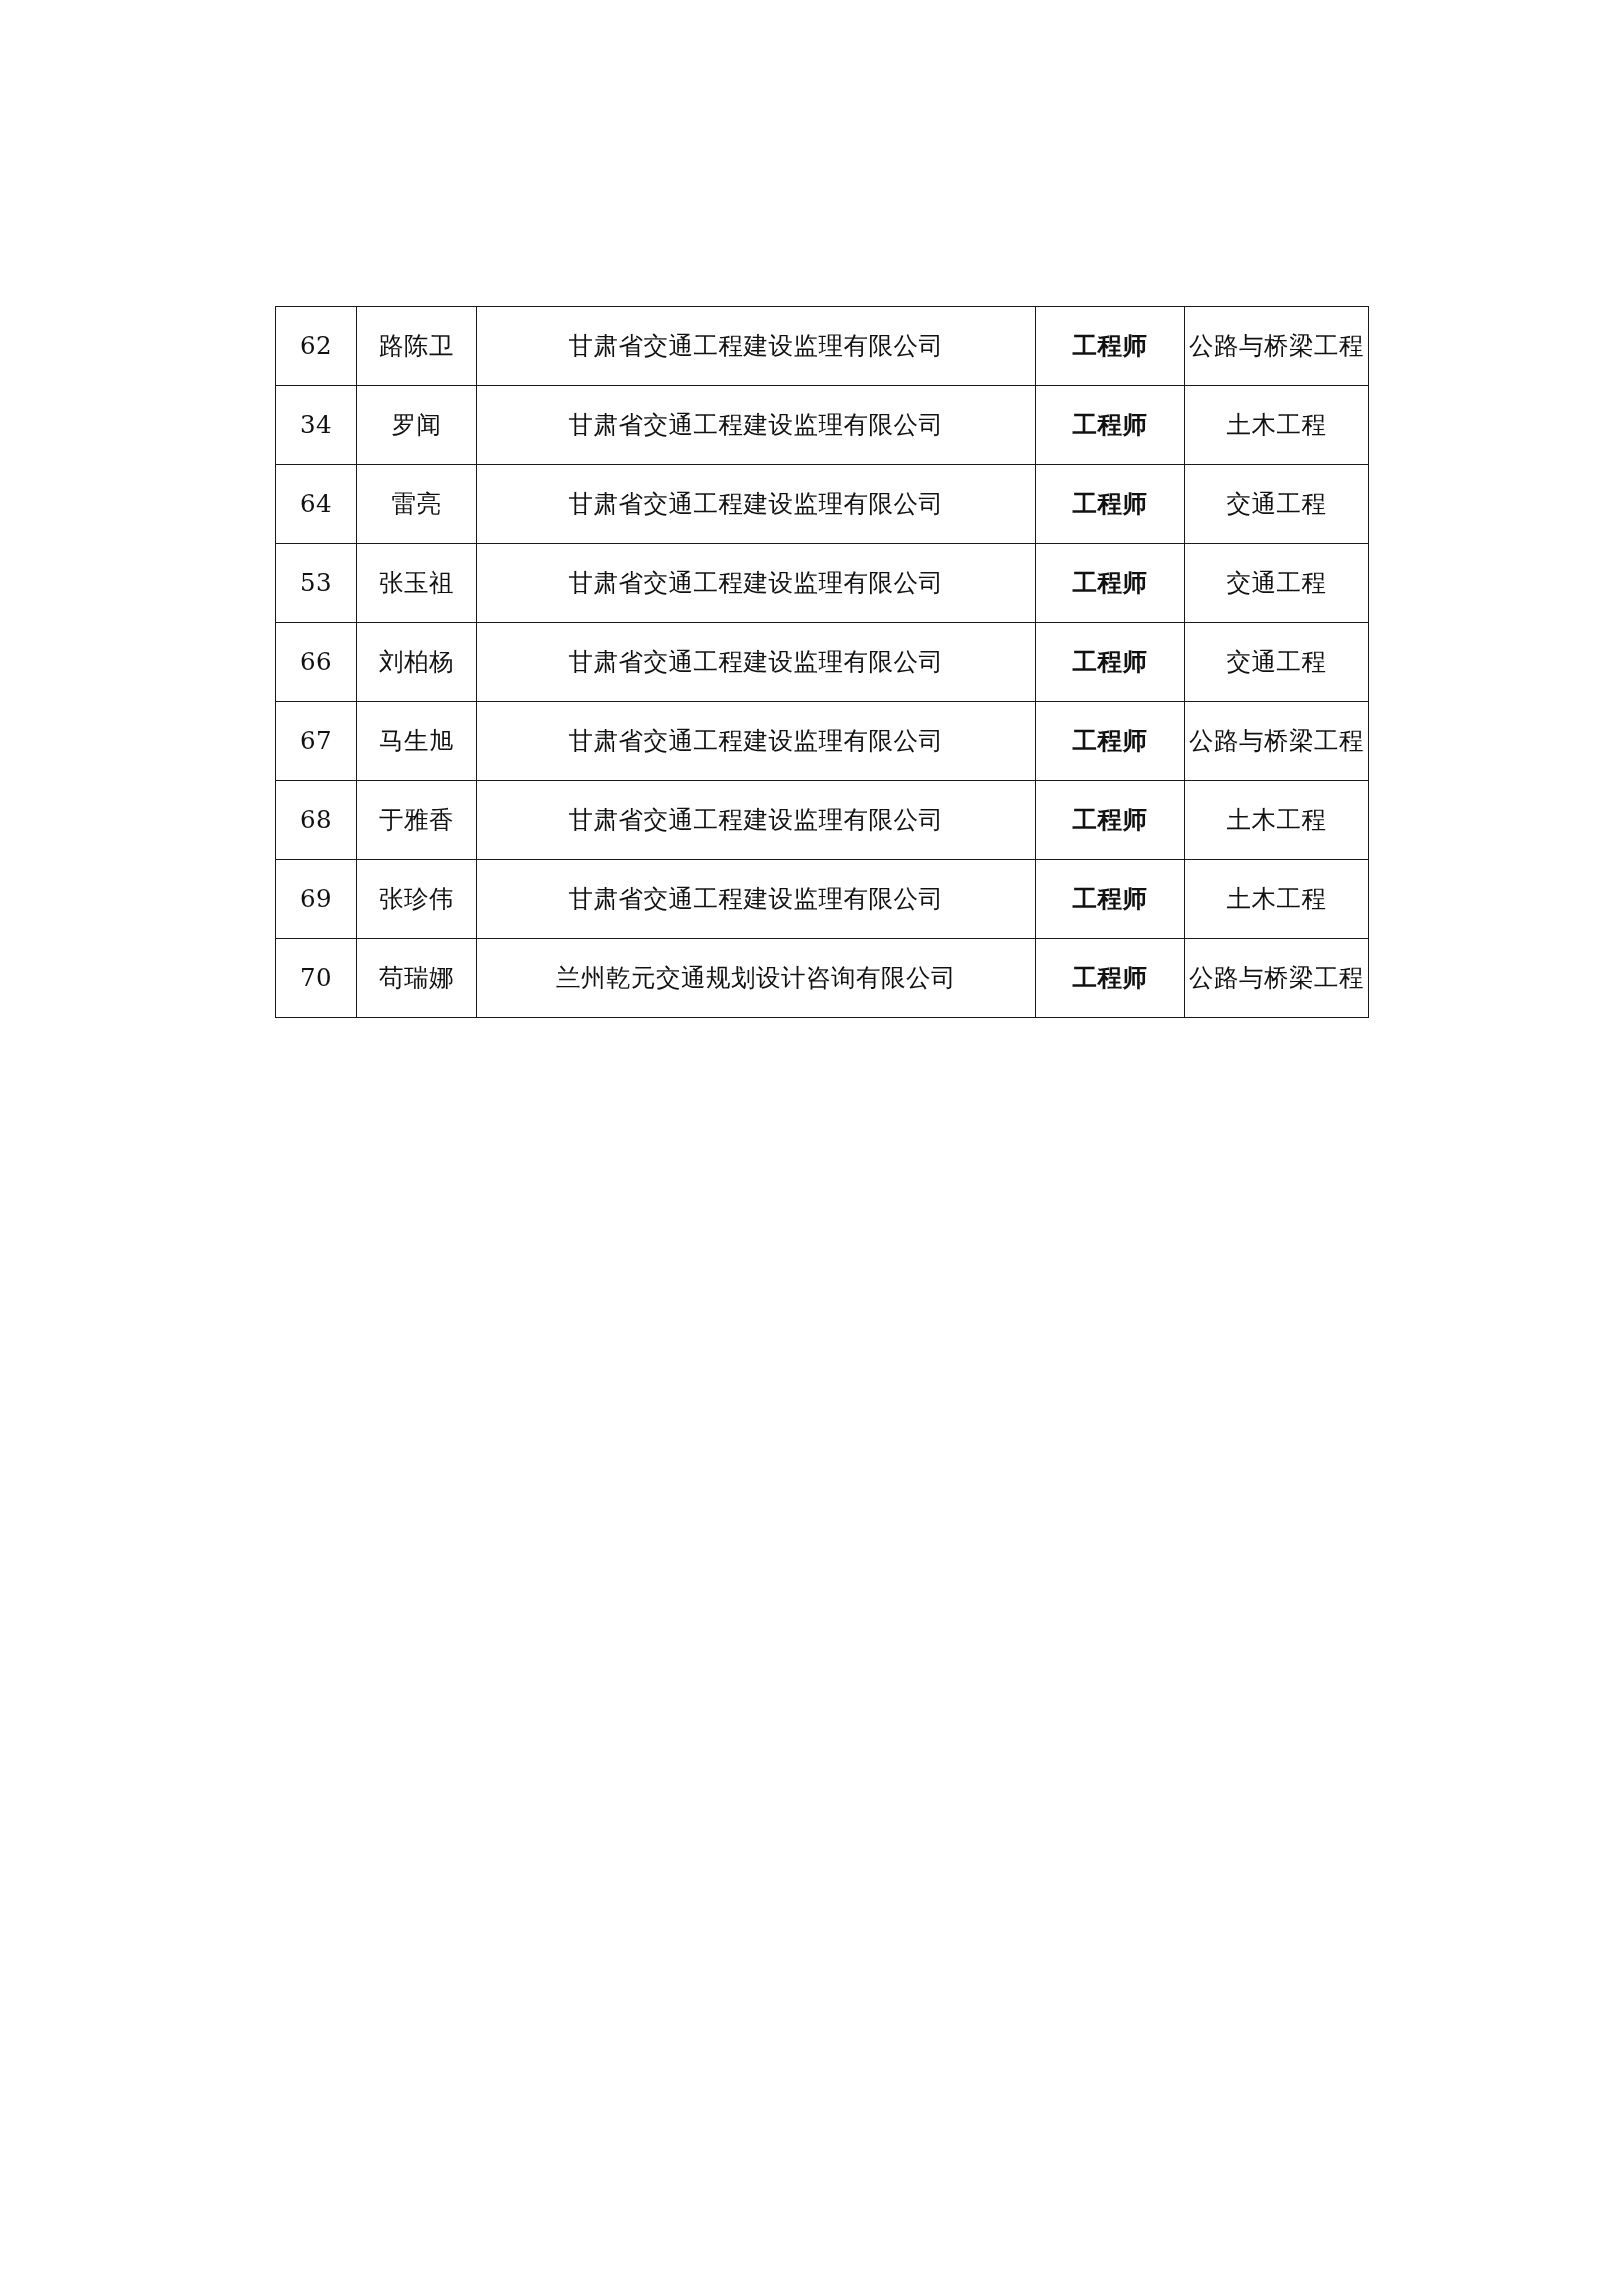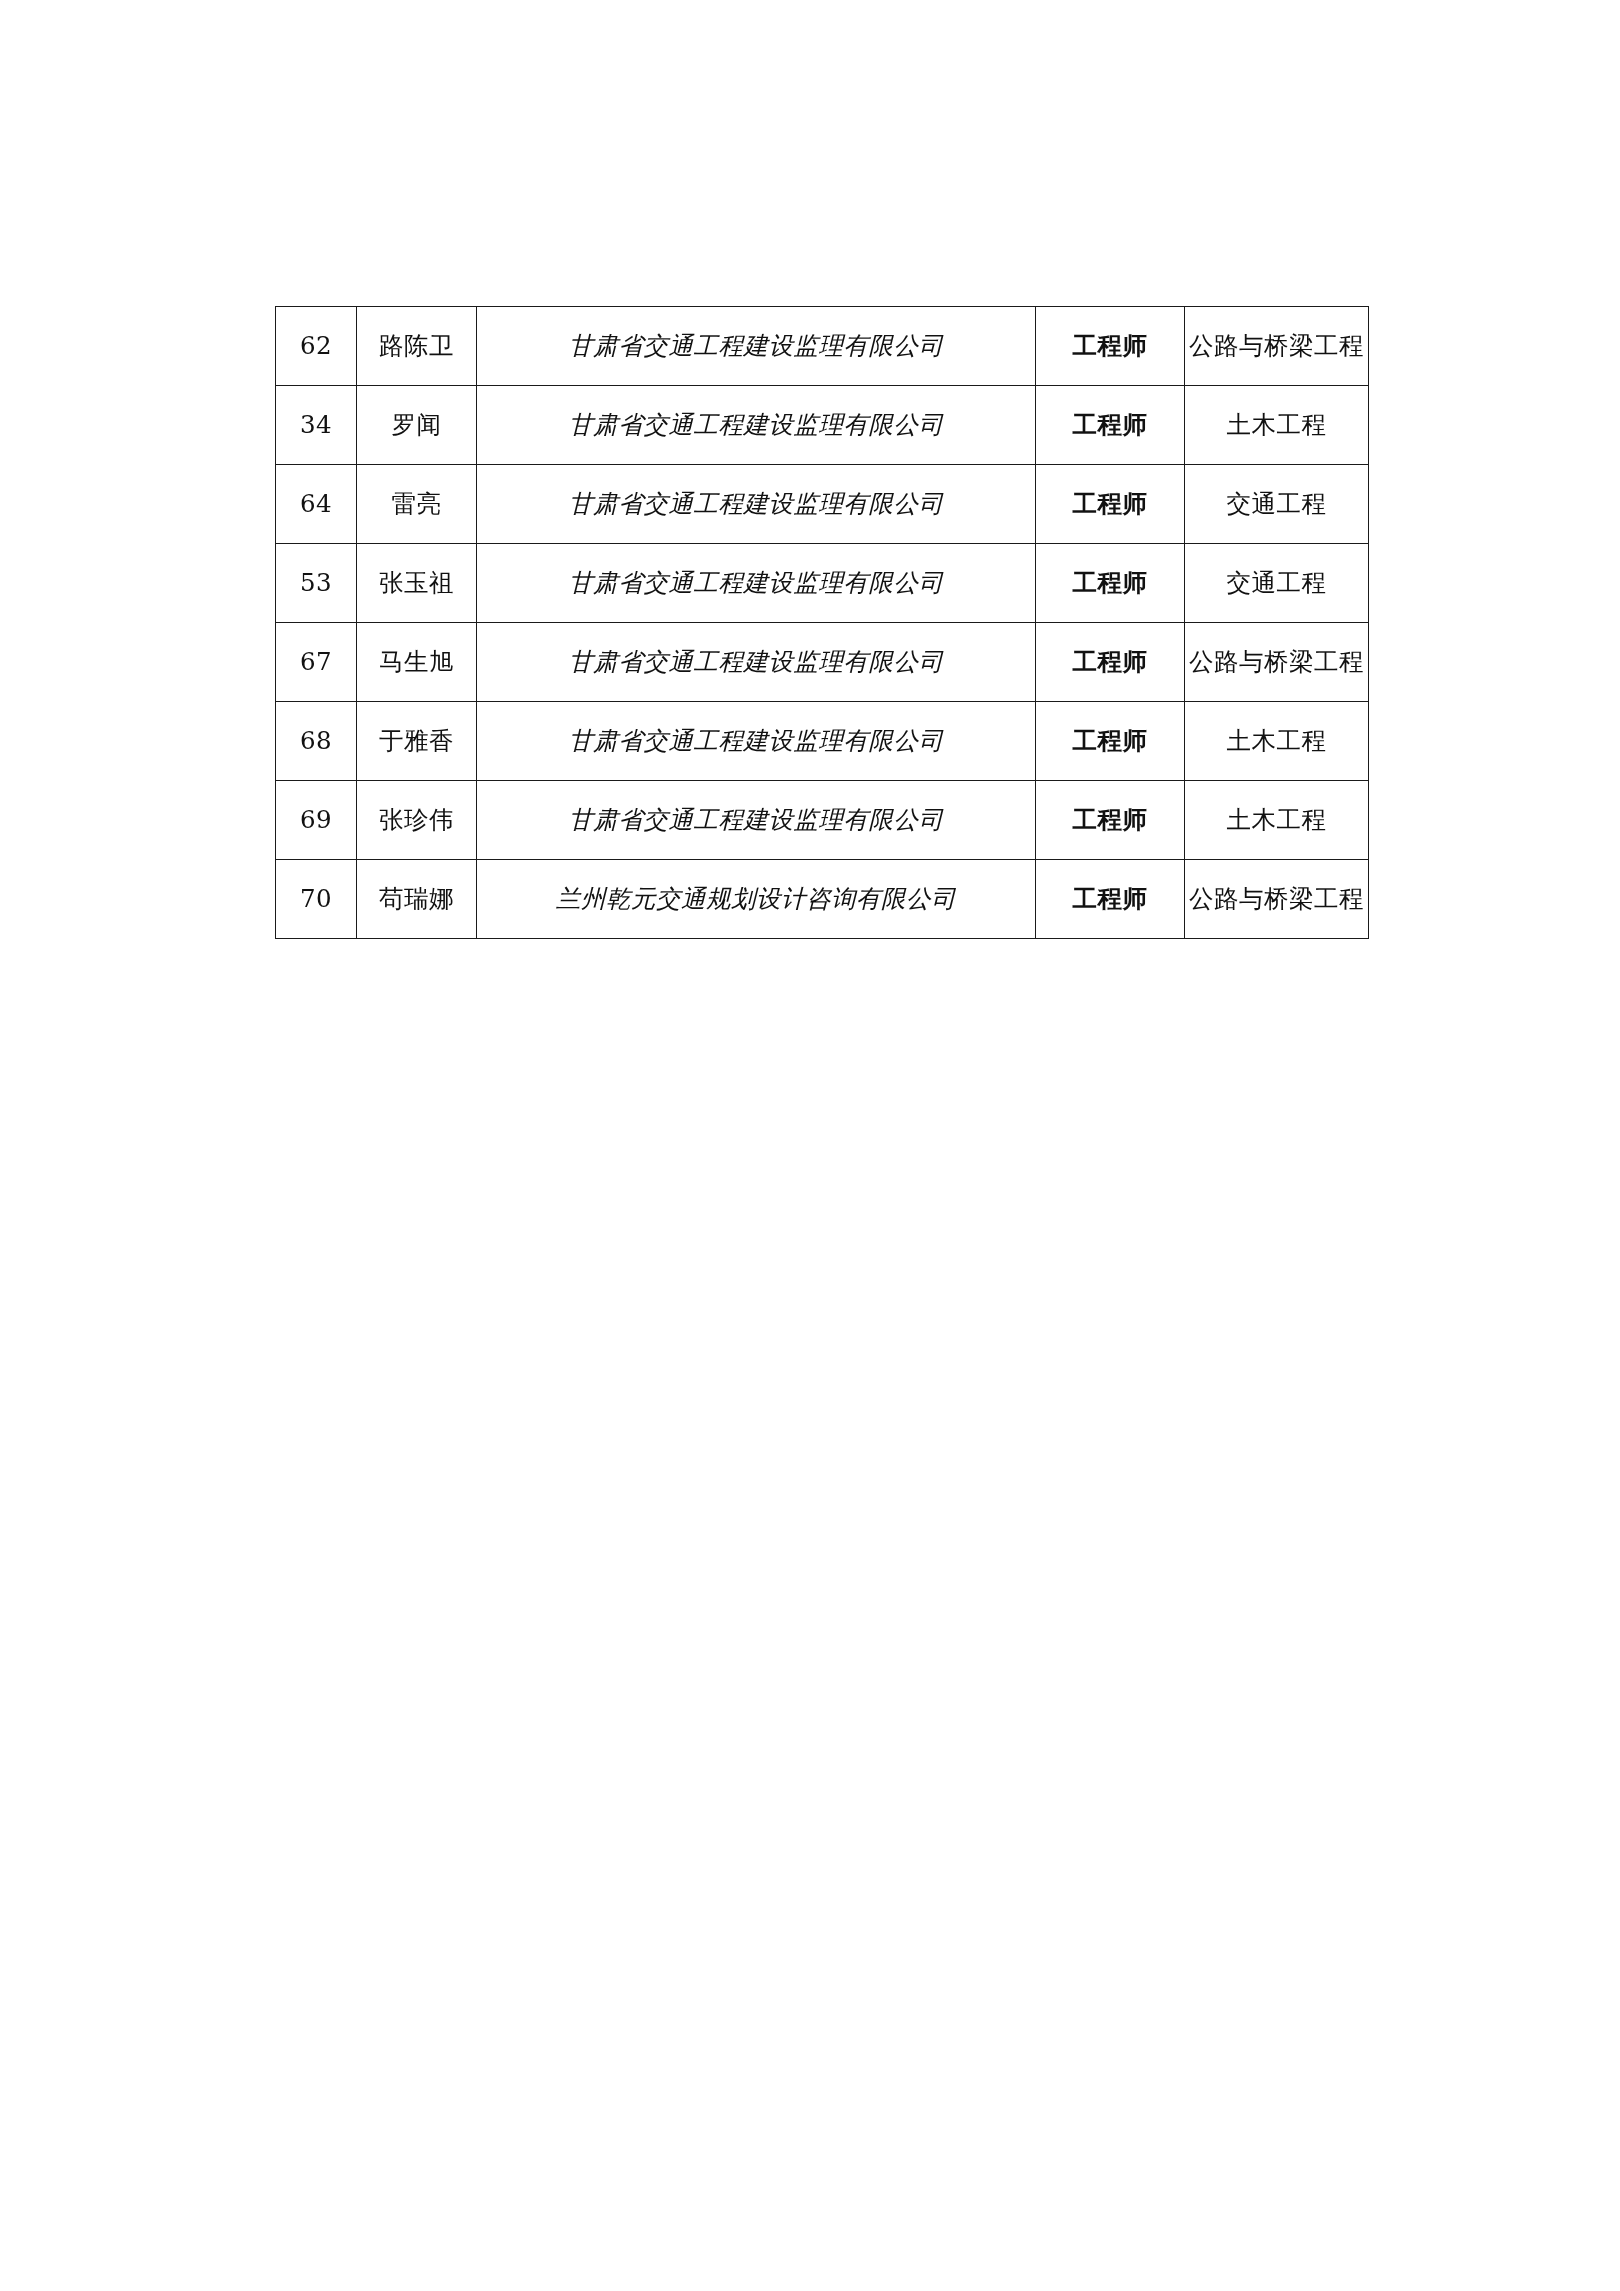--- a/index.html
+++ b/index.html
@@ -47,21 +47,21 @@
     color: #111111;
   }
   col.c-index { width: 81px; }
   col.c-name  { width: 120px; }
   col.c-org   { width: 559px; }
   col.c-title { width: 149px; }
   col.c-major { width: 184px; }
 
   td.index-cell { font-size: 25.5px; }
   td.name-cell  { font-size: 25.5px; }
-  td.org-cell   { font-size: 24.5px; font-style: italic; }
+  td.org-cell   { font-size: 24.5px; }
   td.title-cell { font-size: 24.5px; font-weight: bold; }
   td.major-cell { font-size: 24.5px; }
 </style>
 </head>
 <body>
 
 <div class="page">
   <div class="table-wrap">
     <table class="roster">
       <colgroup>
@@ -94,20 +94,27 @@
           <td class="major-cell">交通工程</td>
         </tr>
         <tr>
           <td class="index-cell">53</td>
           <td class="name-cell">张玉祖</td>
           <td class="org-cell">甘肃省交通工程建设监理有限公司</td>
           <td class="title-cell">工程师</td>
           <td class="major-cell">交通工程</td>
         </tr>
         <tr>
+          <td class="index-cell">66</td>
+          <td class="name-cell">刘柏杨</td>
+          <td class="org-cell">甘肃省交通工程建设监理有限公司</td>
+          <td class="title-cell">工程师</td>
+          <td class="major-cell">交通工程</td>
+        </tr>
+        <tr>
           <td class="index-cell">67</td>
           <td class="name-cell">马生旭</td>
           <td class="org-cell">甘肃省交通工程建设监理有限公司</td>
           <td class="title-cell">工程师</td>
           <td class="major-cell">公路与桥梁工程</td>
         </tr>
         <tr>
           <td class="index-cell">68</td>
           <td class="name-cell">于雅香</td>
           <td class="org-cell">甘肃省交通工程建设监理有限公司</td>

